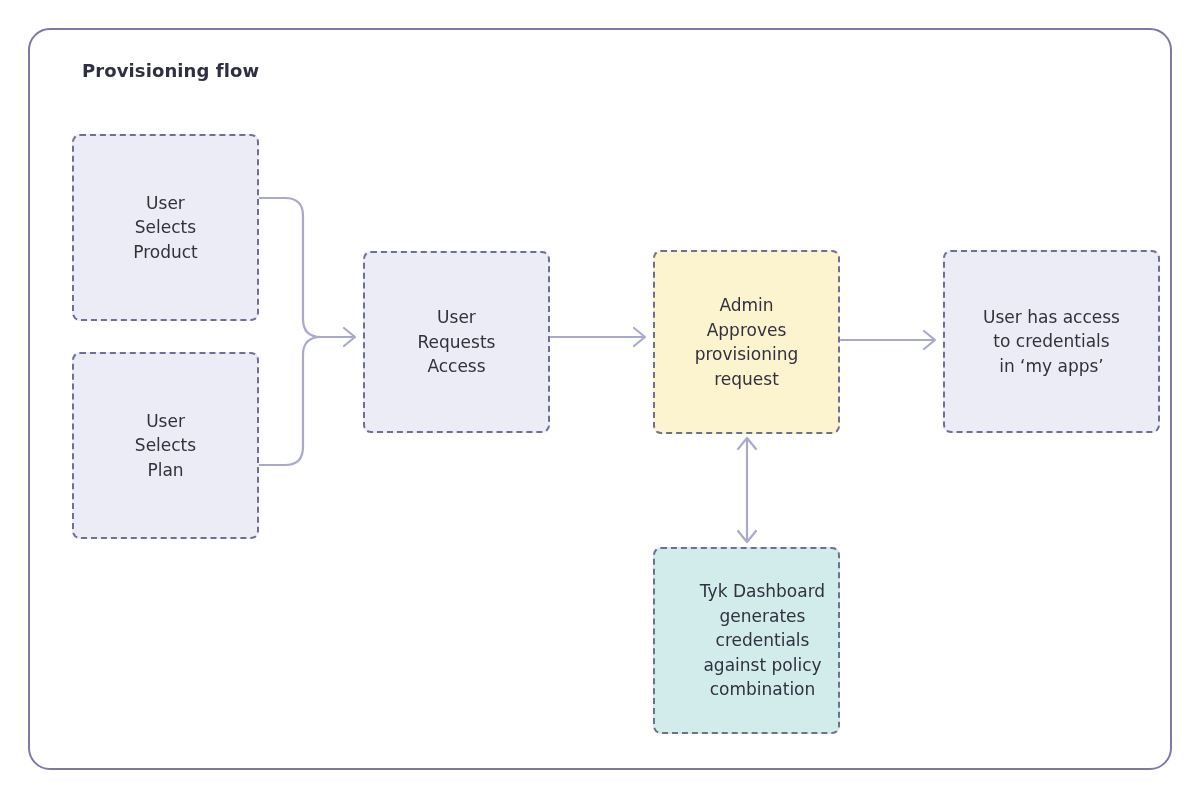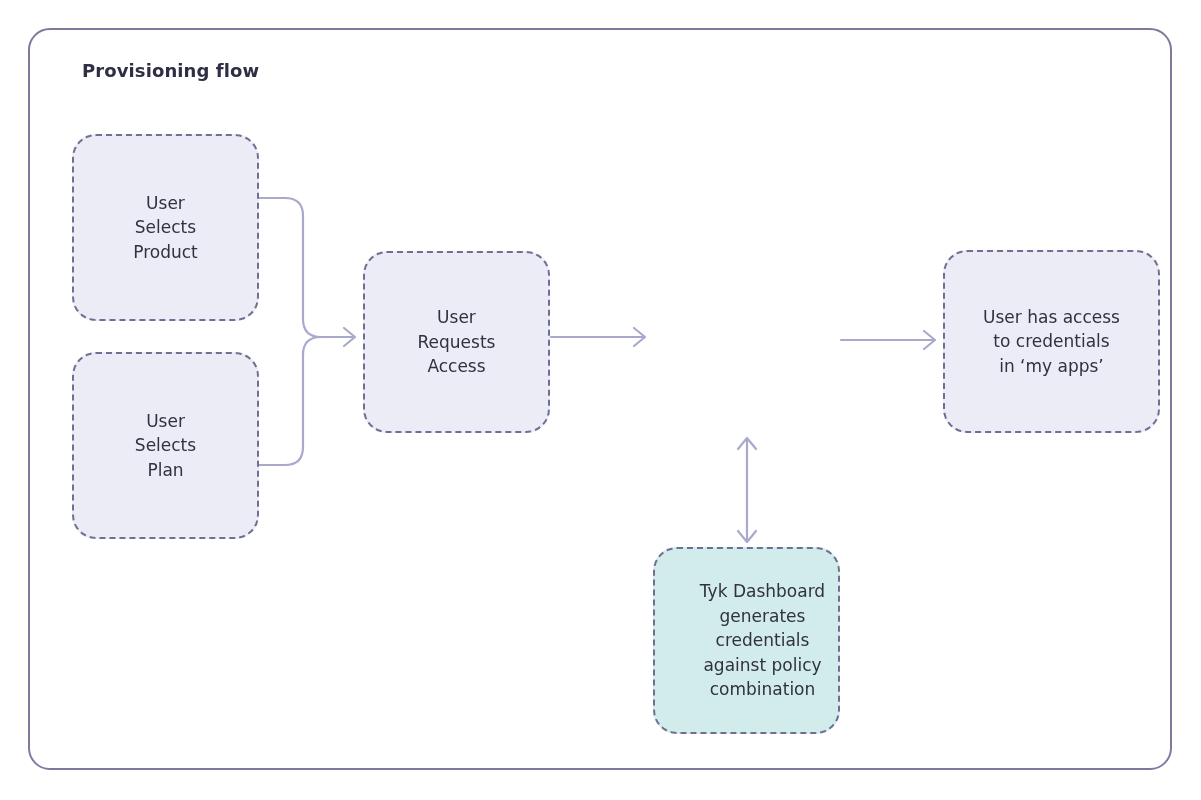--- a/index.html
+++ b/index.html
@@ -48,21 +48,21 @@
     top: 0;
     width: 1201px;
     height: 800px;
     pointer-events: none;
   }
   
   .node {
     position: absolute;
     box-sizing: border-box;
     border: 2px dashed #6f6f94;
-    border-radius: 24px;
+    border-radius: 8px;
     display: flex;
     align-items: center;
     justify-content: center;
     text-align: center;
     color: #31313f;
     font-size: 17px;
     line-height: 24.5px;
     padding: 6px 10px;
   }
   .node .node-text {
@@ -121,20 +121,26 @@
 Selects
 Plan</span>
   </div>
 
   <div class="node fill-lavender" id="node-user-requests-access">
     <span class="node-text">User
 Requests
 Access</span>
   </div>
 
+  <div class="node fill-yellow" id="node-admin-approves">
+    <span class="node-text">Admin
+Approves
+provisioning
+request</span>
+  </div>
 
   <div class="node fill-lavender" id="node-user-has-access">
     <span class="node-text">User has access
 to credentials
 in ‘my apps’</span>
   </div>
 
   <div class="node fill-teal" id="node-tyk-dashboard">
     <span class="node-text">Tyk Dashboard
 generates

